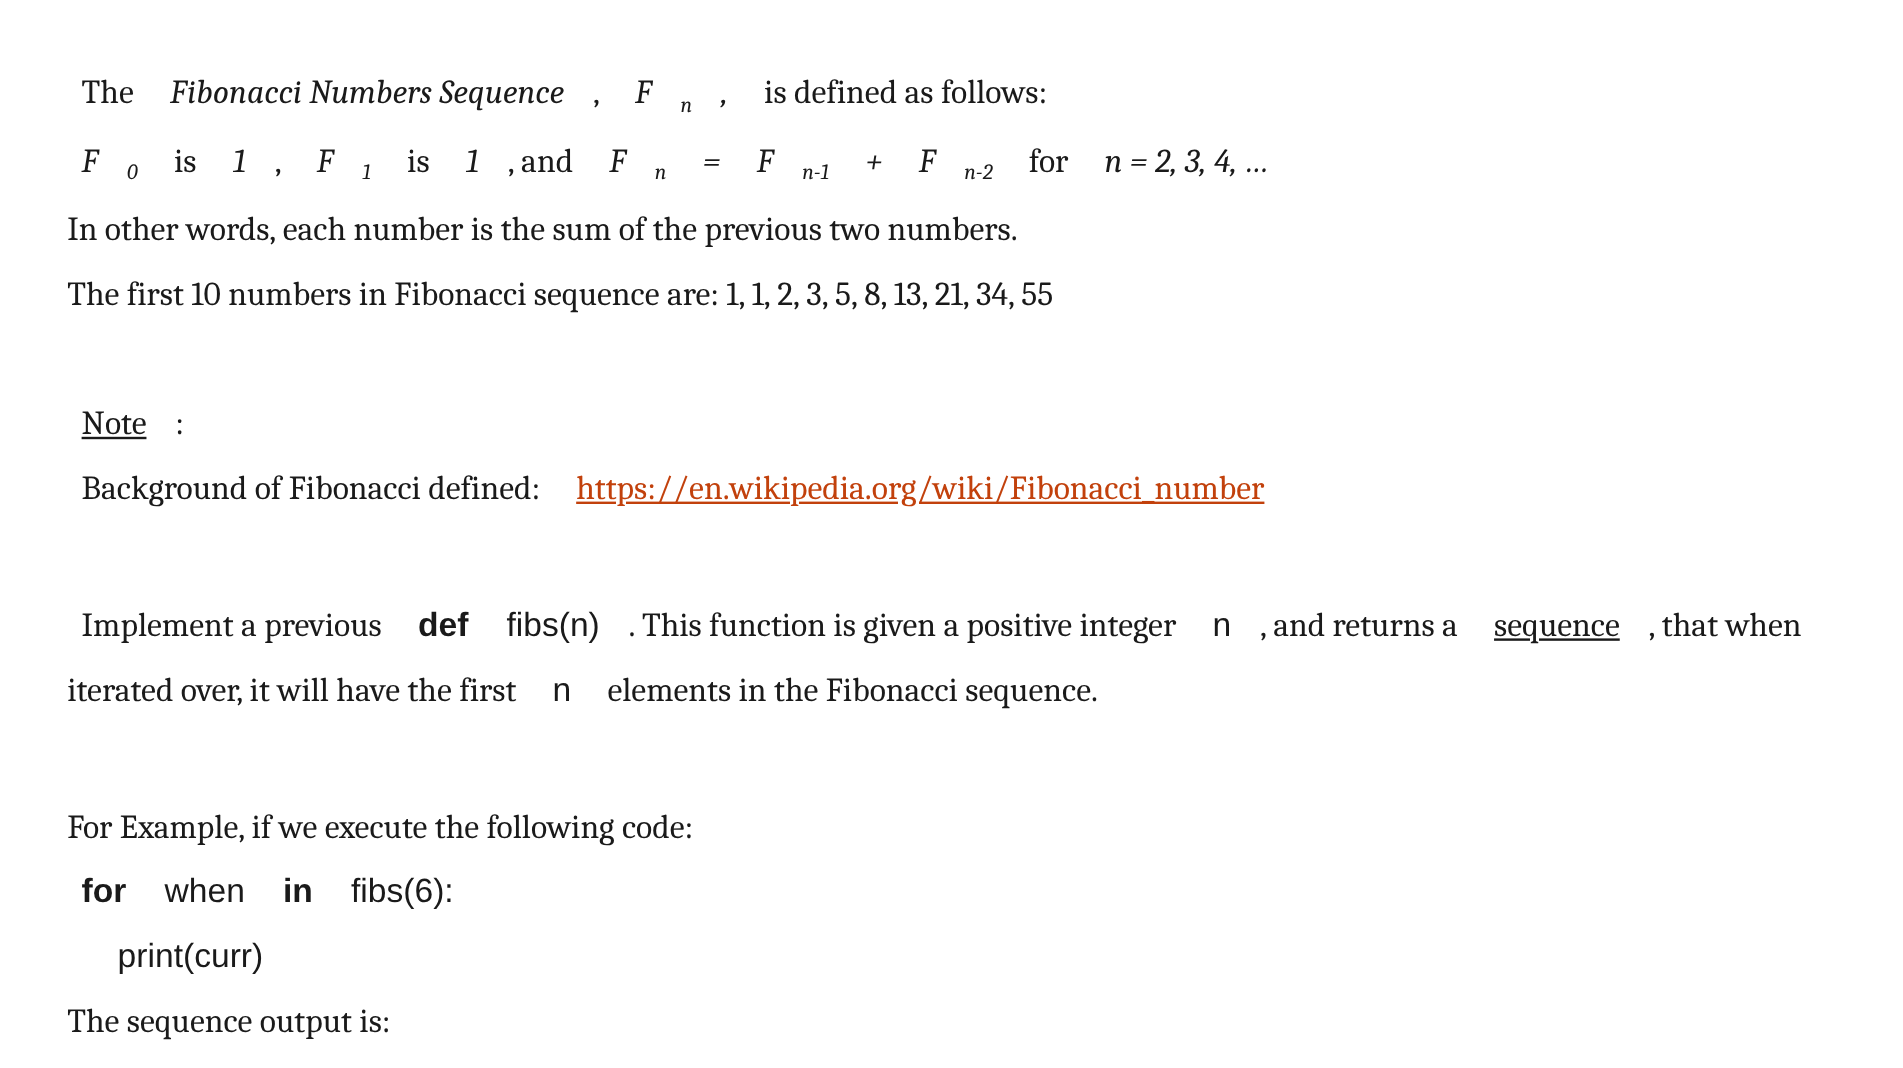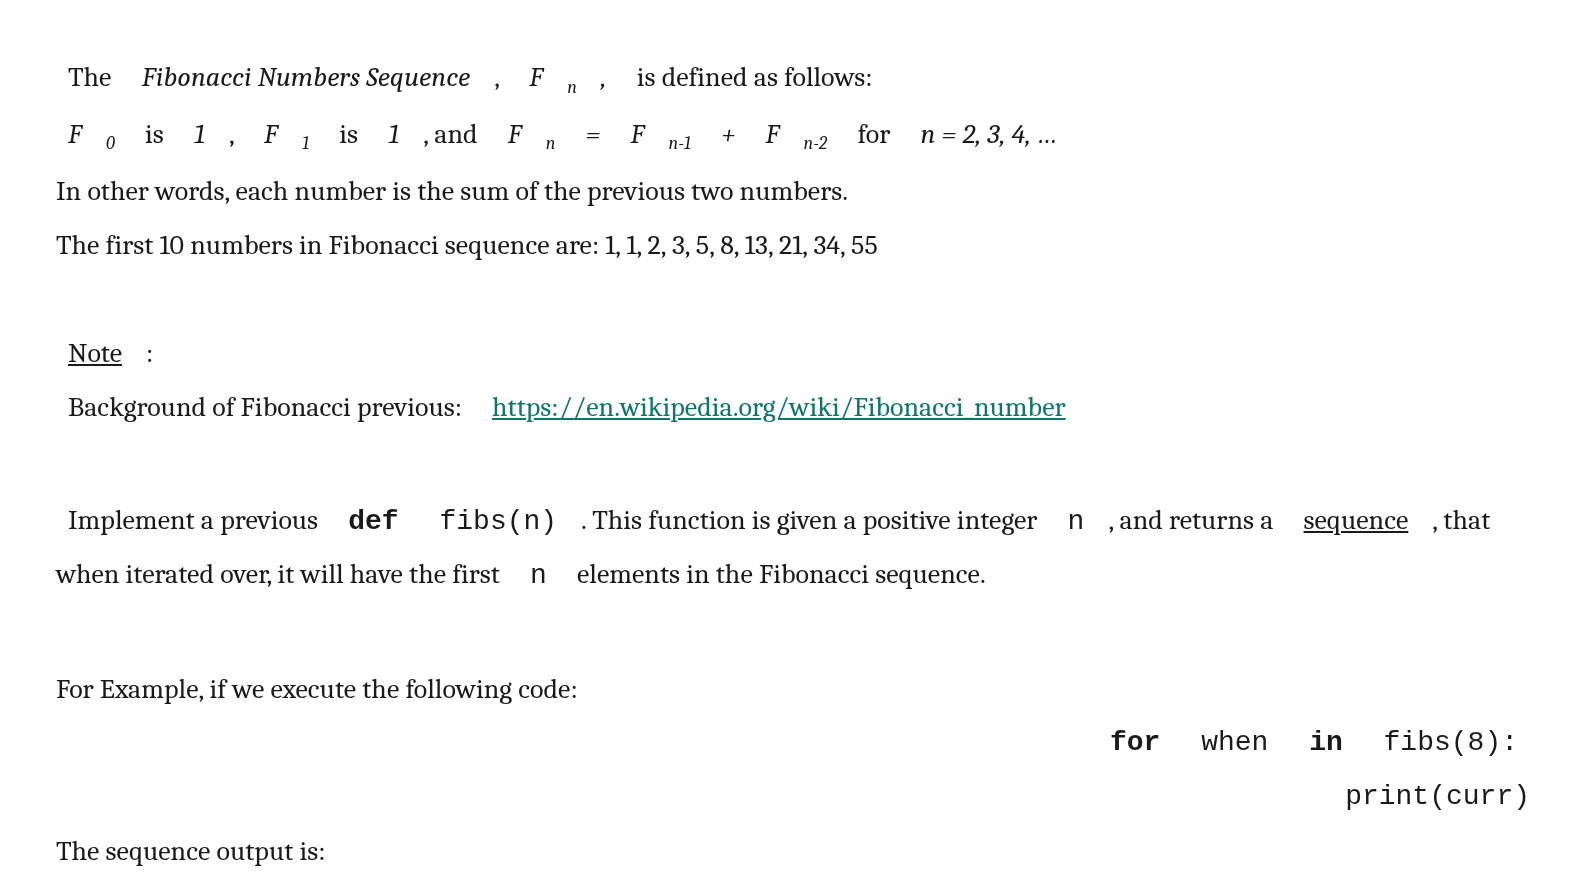--- a/index.html
+++ b/index.html
@@ -21,27 +21,26 @@
     .sub {
       font-size: 0.65em;
       vertical-align: sub;
       font-style: italic;
     }
     .underline {
       text-decoration: underline;
       text-align: center;
     }
     .link {
-      color: #0f766e;
+      color: #c2410c;
       text-decoration: underline;
       cursor: pointer;
     }
     .mono {
-      font-family: Liberation Mono, monospace;
-      text-align: right;
+      font-family: Liberation Sans, sans-serif;
     }
     .bold {
       font-weight: bold;
     }
     .para {
       margin-bottom: 0;
     }
     .spacer {
       height: 42px;
     }
@@ -69,34 +68,34 @@
 
 <div class="para">The first 10 numbers in Fibonacci sequence are: 1, 1, 2, 3, 5, 8, 13, 21, 34, 55</div>
 
 <div class="spacer"></div>
 
 <div class="para">
   <span class="underline">Note</span><span>:</span>
 </div>
 
 <div class="para">
-  <span>Background of Fibonacci previous: </span><span class="link">https://en.wikipedia.org/wiki/Fibonacci_number</span>
+  <span>Background of Fibonacci defined: </span><span class="link">https://en.wikipedia.org/wiki/Fibonacci_number</span>
 </div>
 
 <div class="spacer"></div>
 
 <div class="para" style="line-height:1.9;">
   <span>Implement a previous </span><span class="mono bold">def</span><span class="mono">  fibs(n)</span><span>. This function is given a positive integer </span><span class="mono">n</span><span>, and returns a </span><span class="underline">sequence</span><span>, that when iterated over, it will have the first </span><span class="mono">n</span><span> elements in the Fibonacci sequence.</span>
 </div>
 
 <div class="spacer"></div>
 
 <div class="para">For Example, if we execute the following code:</div>
 
 <div class="para mono">
-  <span class="bold">for</span><span> when </span><span class="bold">in</span><span> fibs(8):</span>
+  <span class="bold">for</span><span> when </span><span class="bold">in</span><span> fibs(6):</span>
 </div>
 
 <div class="para mono code-indent">print(curr)</div>
 
 <div class="para">The sequence output is:</div>
 
 <div class="para output">1 1 2 3 5 8 13 21</div>
 
 </body></html>

